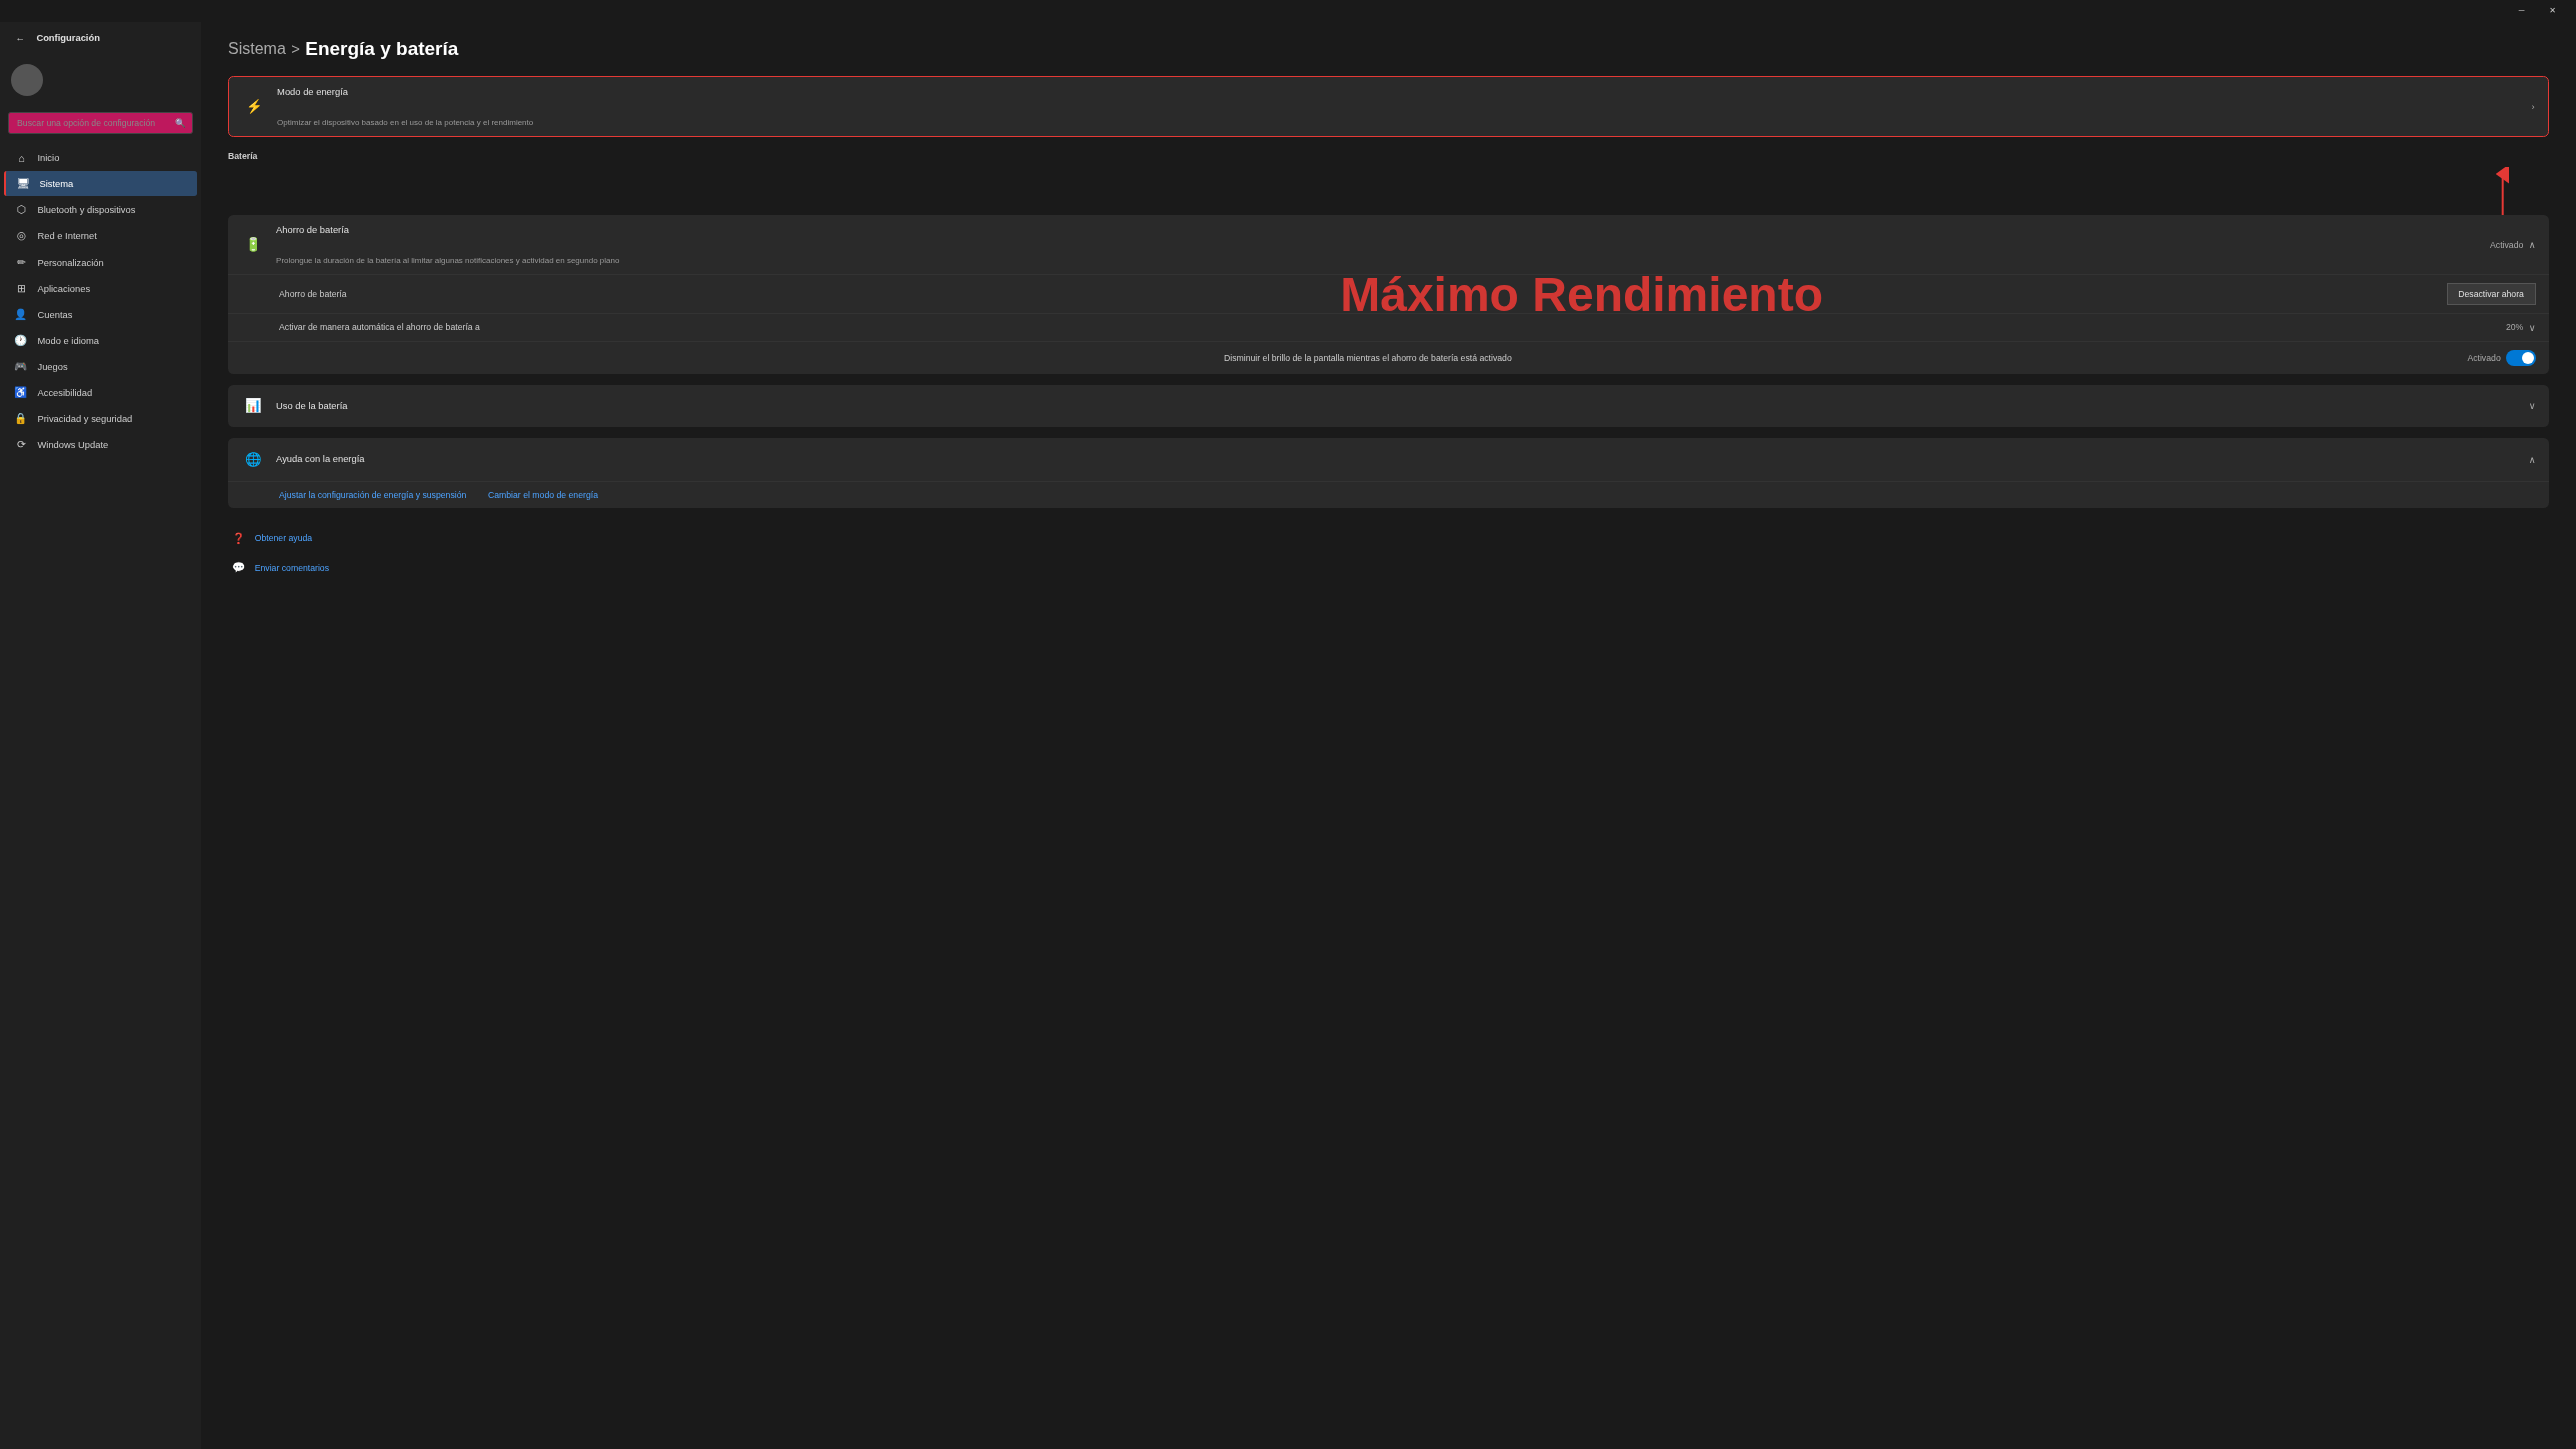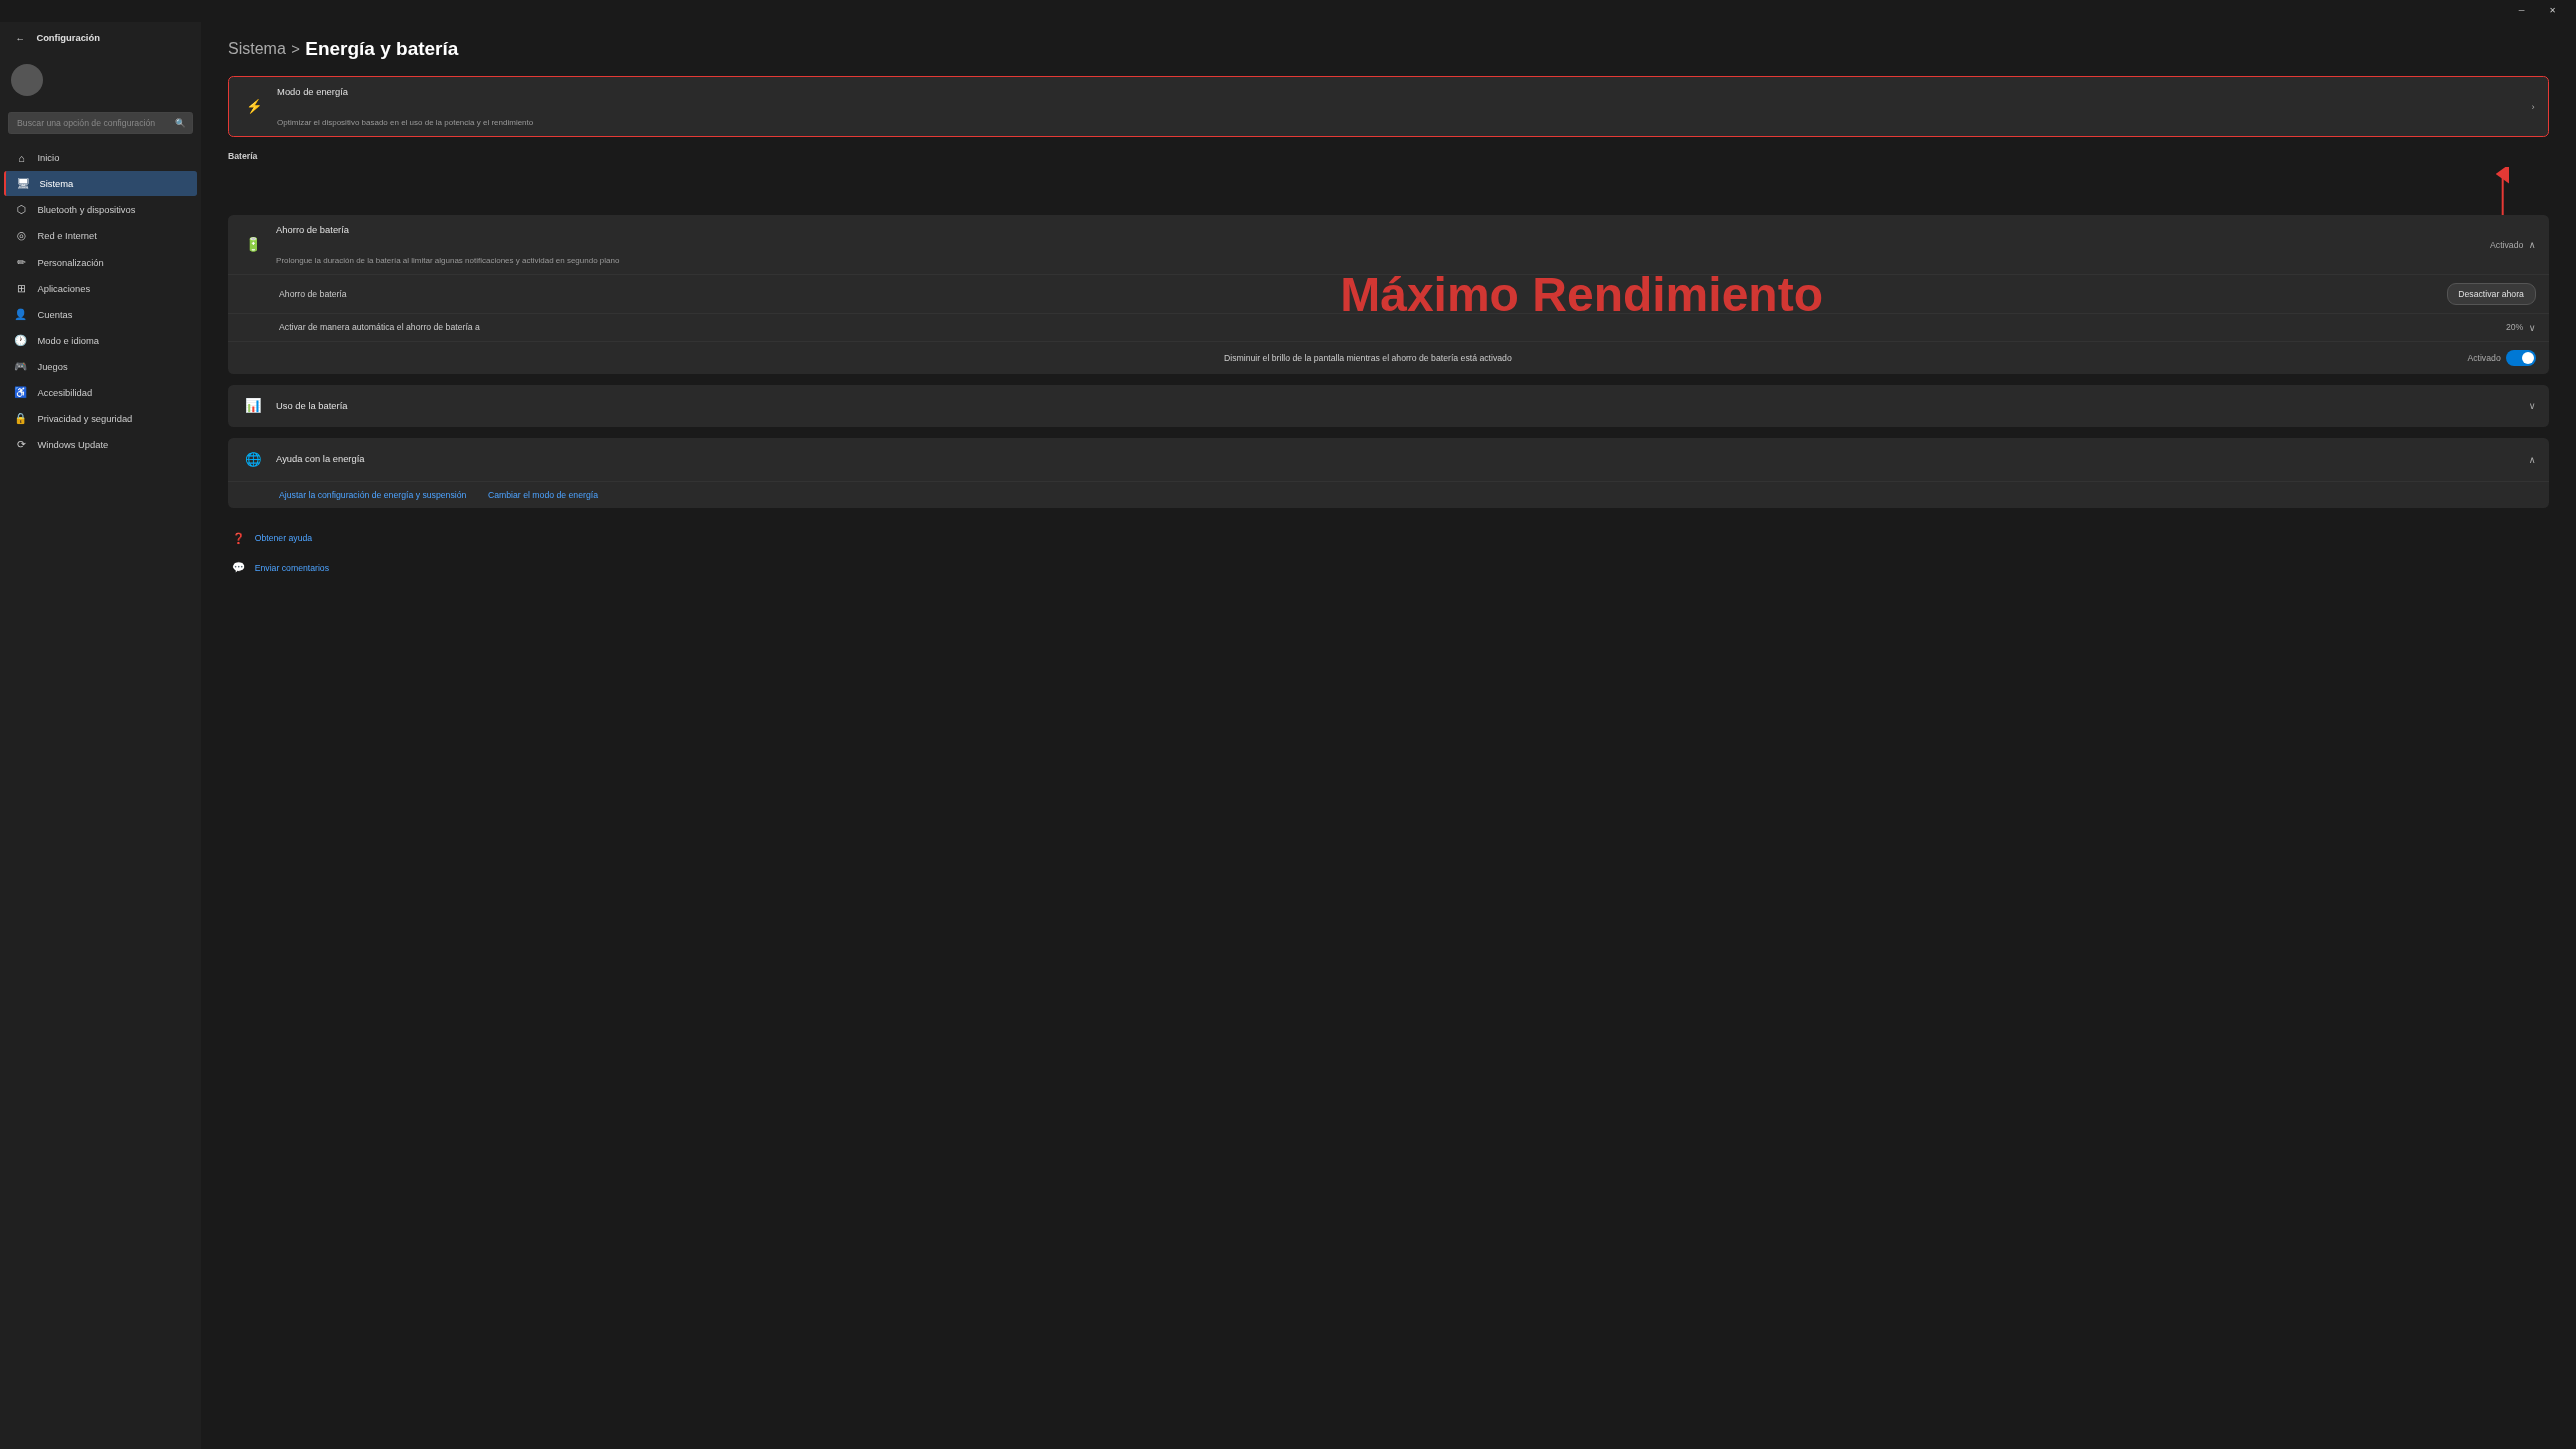--- a/index.html
+++ b/index.html
@@ -82,21 +82,21 @@
       border-radius: 50%;
       background: #555;
       flex-shrink: 0;
     }
     .search-bar {
       margin: 5.4px 8px 10.7px 8px;
       position: relative;
     }
     .search-input {
       width: 100%;
-      background: #404040;
+      background: #be185d;
       border: 0.7px solid #444;
       border-radius: 2.7px;
       padding: 4.7px 24px 4.7px 8px;
       color: #ccc;
       font-size: 8.7px;
       outline: none;
     }
     .search-input::placeholder { color: #888; }
     .search-icon-wrap {
       position: absolute;
@@ -237,21 +237,21 @@
     
     .chevron {
       color: #aaa;
       font-size: 9.4px;
       cursor: pointer;
     }
     
     .action-btn {
       background: #3a3a3a;
       border: 0.7px solid #555;
-      border-radius: 9px;
+      border-radius: 0;
       padding: 4.7px 10.7px;
       color: #e0e0e0;
       font-size: 8.7px;
       cursor: pointer;
       white-space: nowrap;
     }
     
     .percent-badge {
       font-size: 8.7px;
       color: #aaa;

